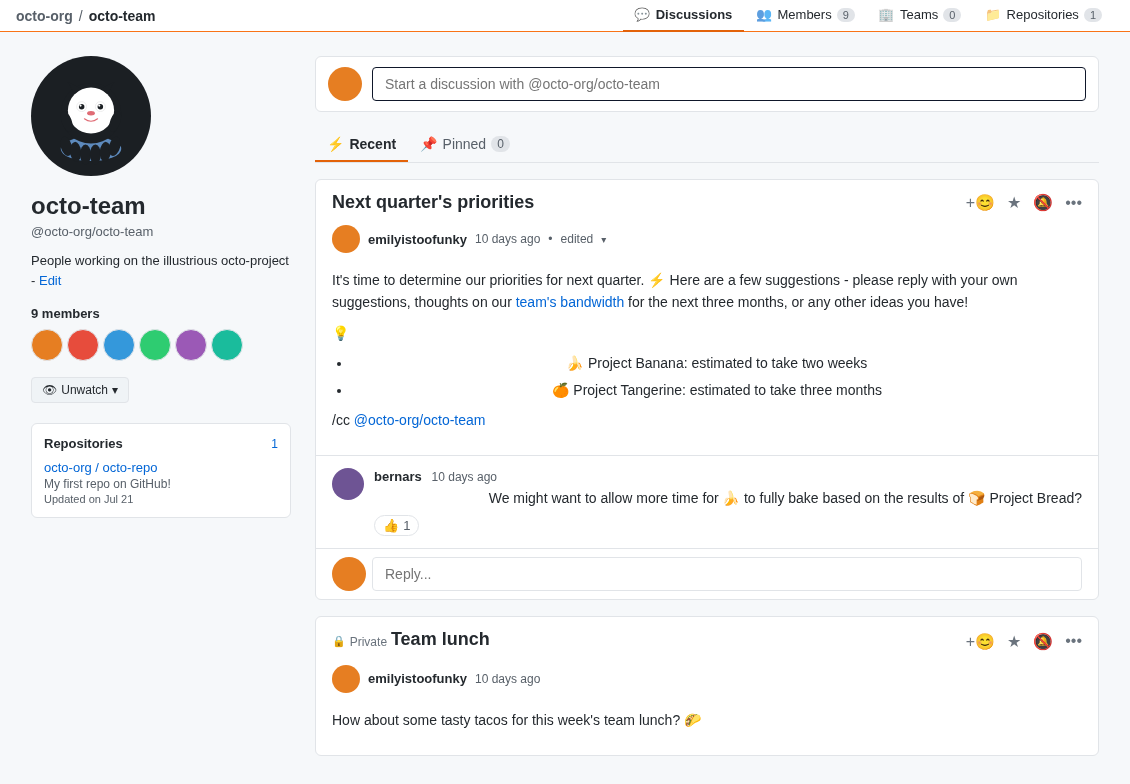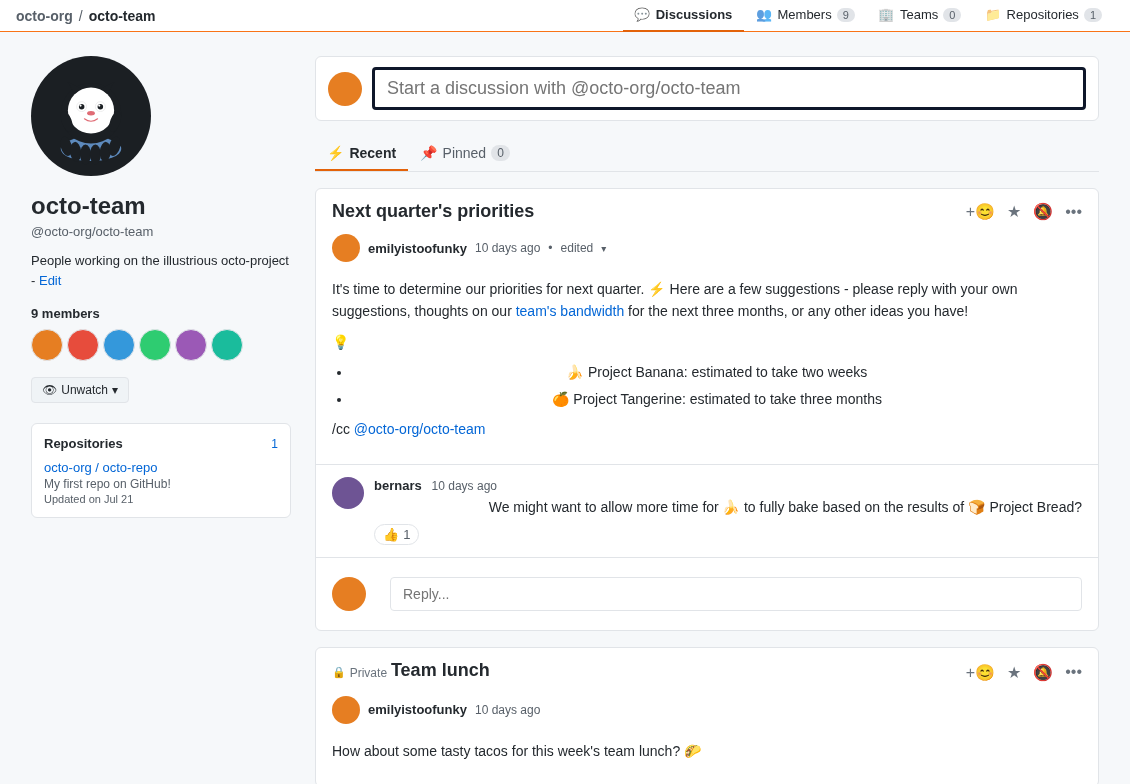--- a/index.html
+++ b/index.html
@@ -180,24 +180,24 @@
     }
     .user-avatar-sm {
       width: 34px;
       height: 34px;
       border-radius: 50%;
       background: #e67e22;
       flex-shrink: 0;
     }
     .discussion-placeholder {
       flex: 1;
-      border: 3px solid #0f172a;
+      border: 1px solid #0f172a;
       border-radius: 4px;
       padding: 8px 12px;
-      font-size: 18px;
+      font-size: 14px;
       color: #6a737d;
       background: #fff;
       cursor: text;
     }
 
     
     .content-tabs {
       display: flex;
       gap: 0;
       border-bottom: 1px solid #e1e4e8;
@@ -322,22 +322,22 @@
       background: #fff;
       cursor: pointer;
       margin-top: 6px;
       color: #586069;
     }
 
     
     .reply-area {
       display: flex;
       align-items: flex-end;
-      gap: 24px;
-      padding: 19px 16px;
+      gap: 6px;
+      padding: 8px 16px;
       border-top: 1px solid #e1e4e8;
     }
     .reply-input {
       flex: 1;
       border: 1px solid #e1e4e8;
       border-radius: 4px;
       padding: 8px 12px;
       font-size: 14px;
       color: #6a737d;
       background: #fff;

